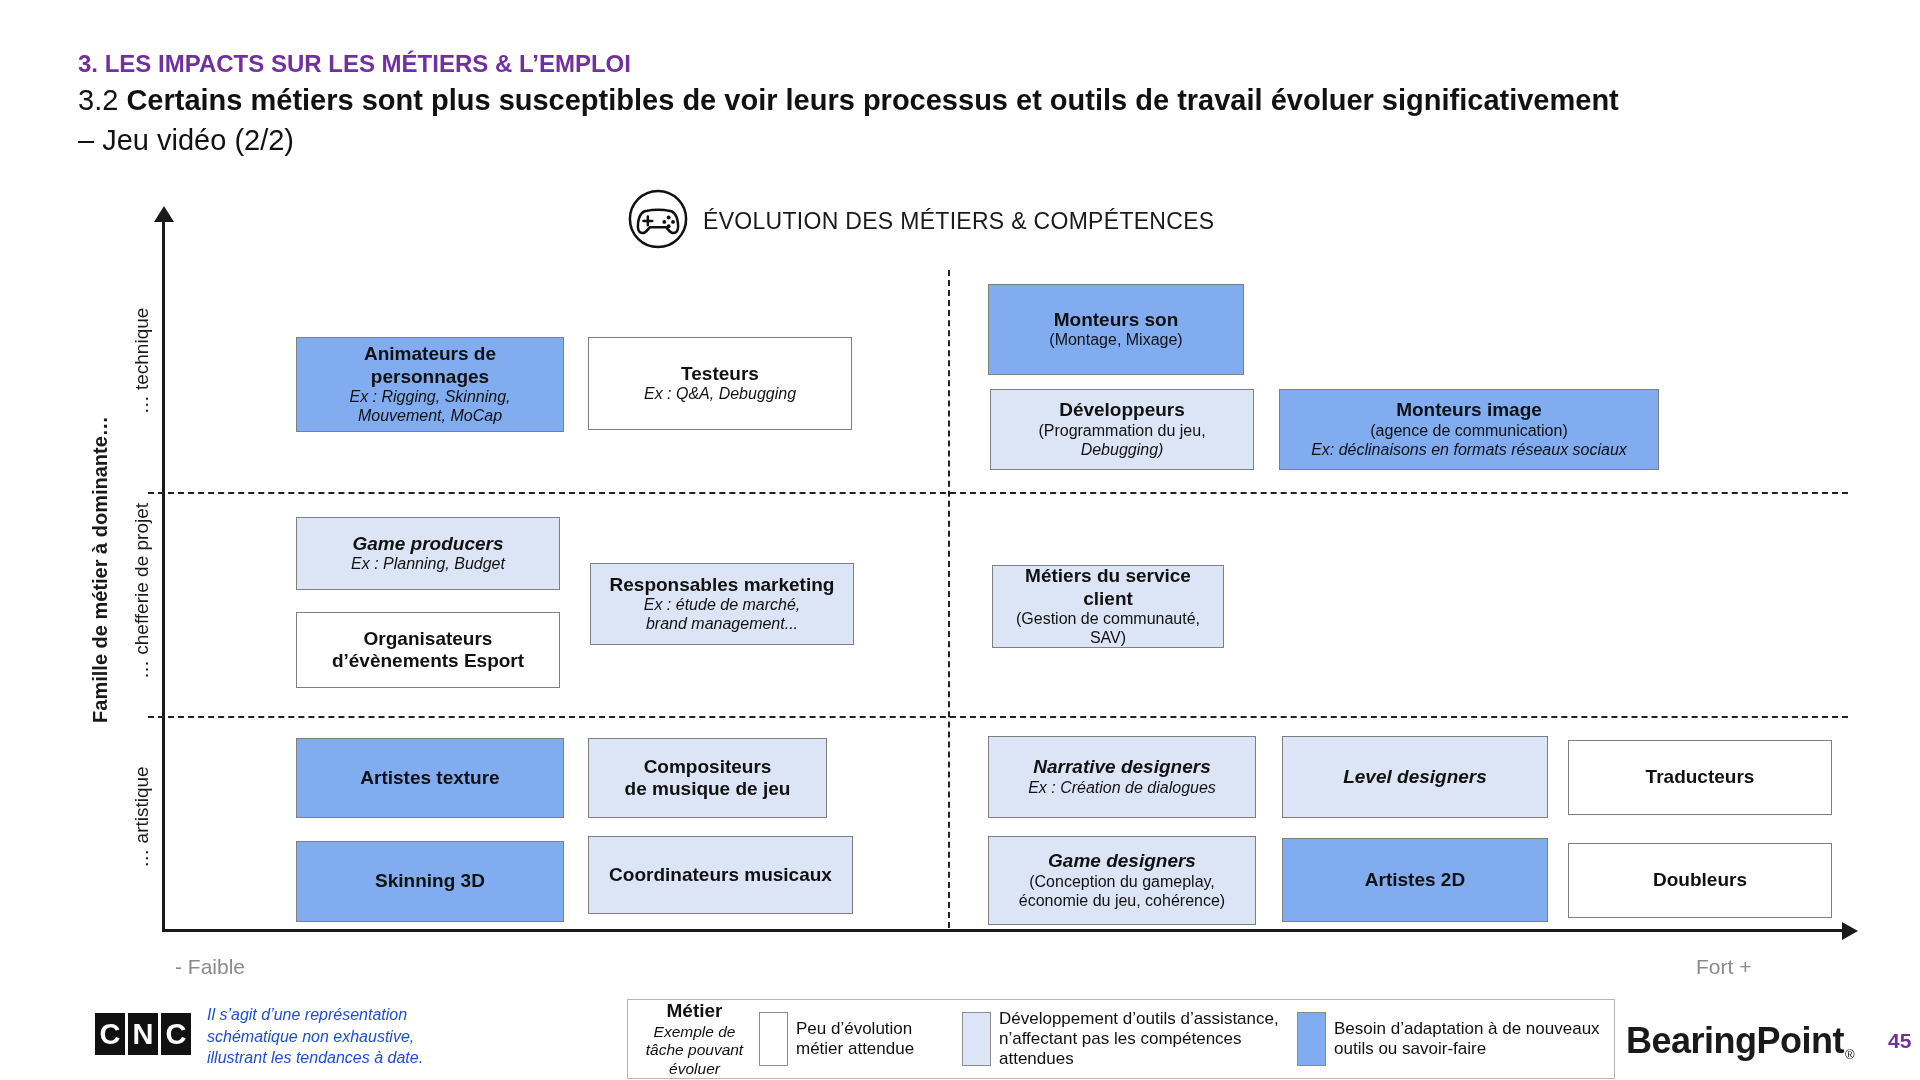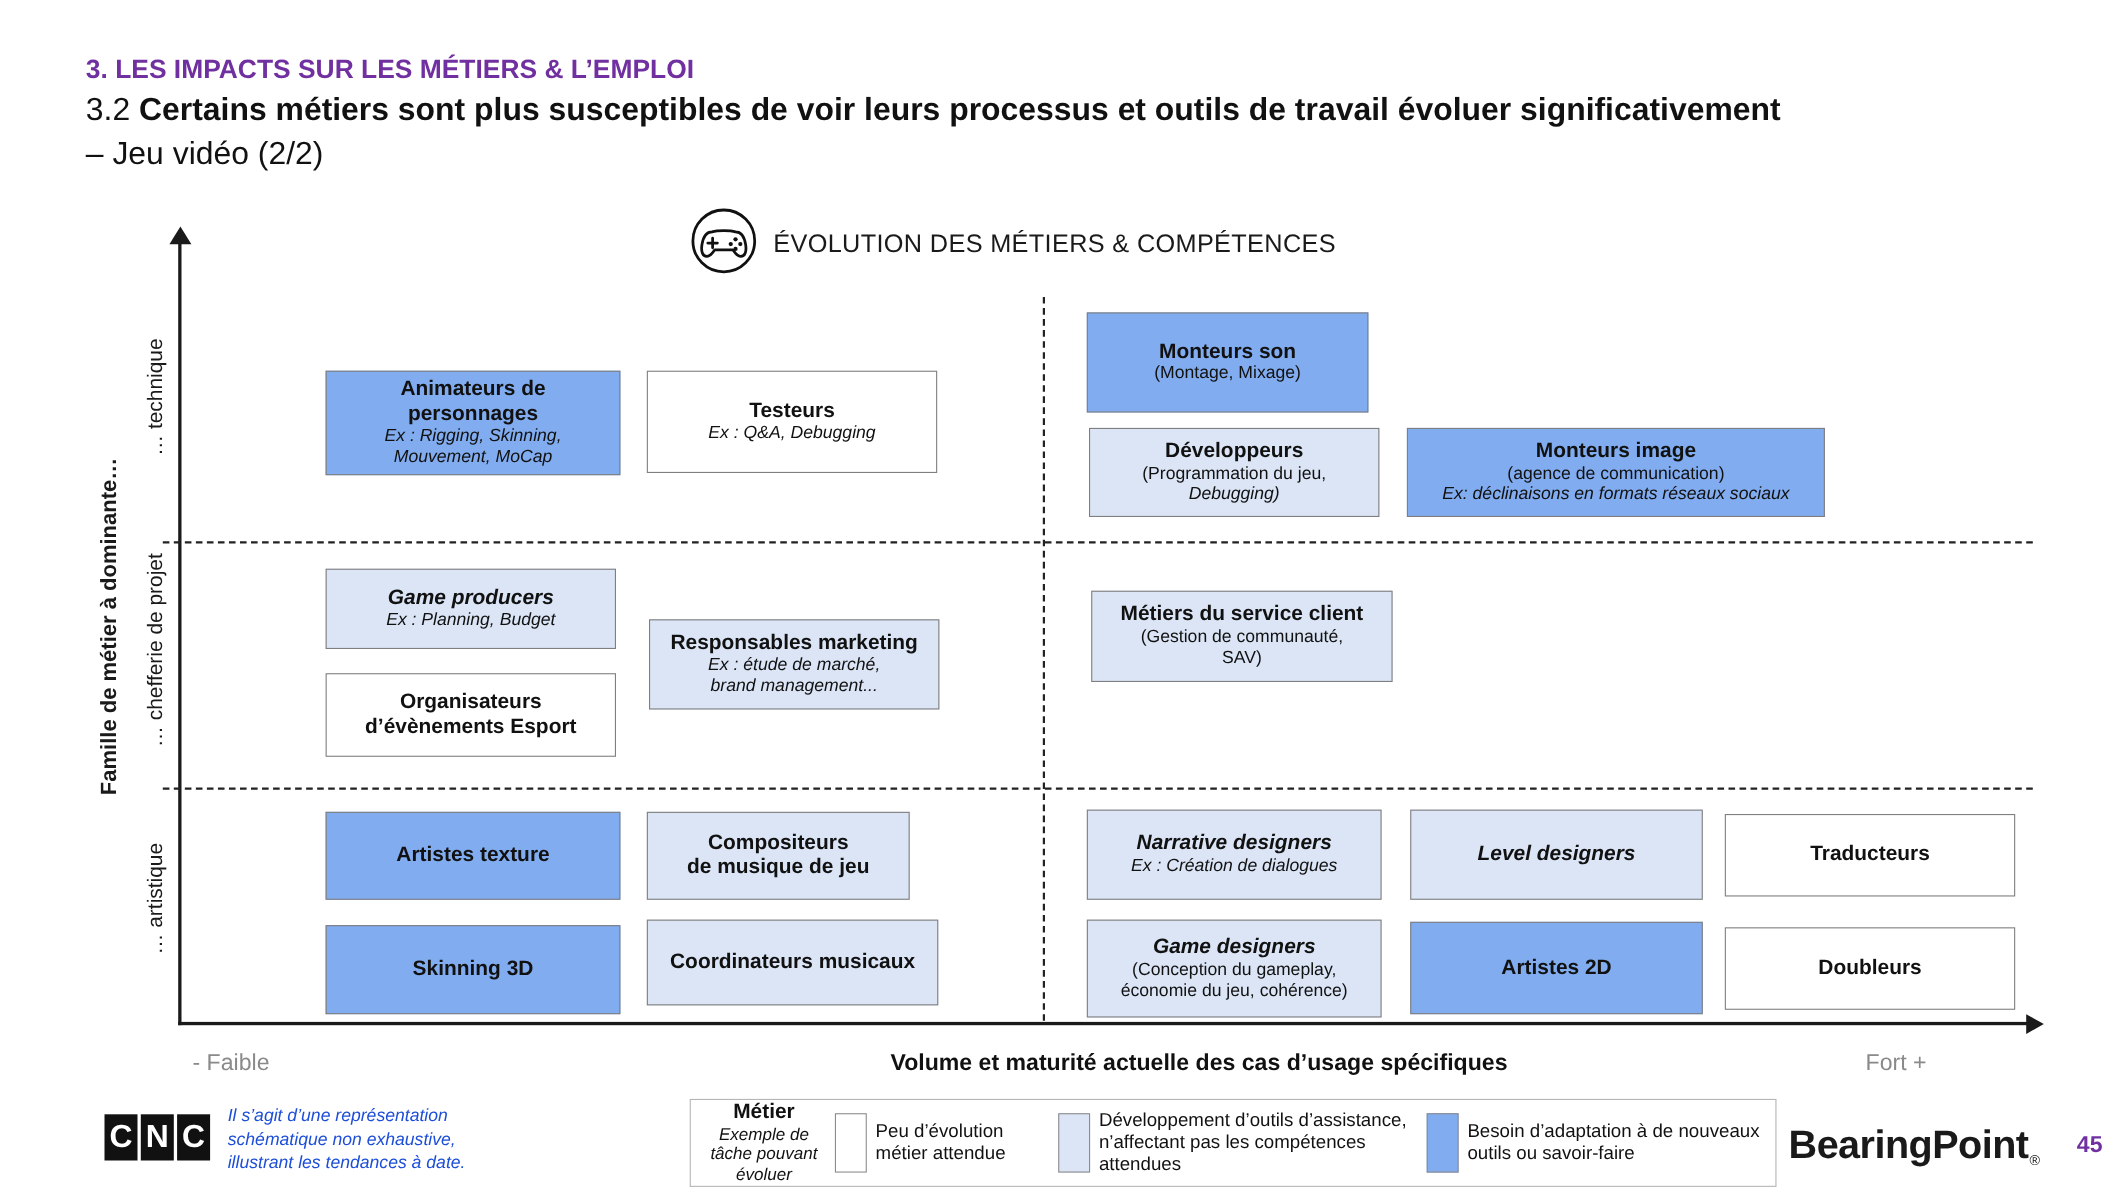--- a/index.html
+++ b/index.html
@@ -94,21 +94,20 @@
   <div class="h-dash" style="top:492px;"></div>
   <div class="h-dash" style="top:716px;"></div>
   <div class="v-dash"></div>
 
   <div class="vlabel main" style="left:-180px;top:558px;width:560px;">Famille de métier à dominante…</div>
   <div class="vlabel" style="left:22px;top:350px;width:240px;">… technique</div>
   <div class="vlabel" style="left:2px;top:580px;width:280px;">… chefferie de projet</div>
   <div class="vlabel" style="left:22px;top:806px;width:240px;">… artistique</div>
 
   <div class="x-min" style="left:175px;">- Faible</div>
-  <div class="x-label">Volume et maturité actuelle des cas d’usage spécifiques</div>
   <div class="x-max" style="left:1696px;">Fort +</div>
 
   <div id="boxes">
       <div class="job-box fill-medium" style="left: 296px; top: 337px; width: 268px; height: 95px;">
         <div class="line-t">Animateurs de</div>
         <div class="line-t">personnages</div>
         <div class="line-si">Ex : Rigging, Skinning,</div>
         <div class="line-si">Mouvement, MoCap</div>
       </div>
       <div class="job-box fill-white" style="left: 588px; top: 337px; width: 264px; height: 93px;">
@@ -135,21 +134,21 @@
       </div>
       <div class="job-box fill-white" style="left: 296px; top: 612px; width: 264px; height: 76px;">
         <div class="line-t">Organisateurs</div>
         <div class="line-t">d’évènements Esport</div>
       </div>
       <div class="job-box fill-light" style="left: 590px; top: 563px; width: 264px; height: 82px;">
         <div class="line-t">Responsables marketing</div>
         <div class="line-si">Ex : étude de marché,</div>
         <div class="line-si">brand management...</div>
       </div>
-      <div class="job-box fill-light" style="left: 992px; top: 537px; width: 274px; height: 83px;">
+      <div class="job-box fill-light" style="left: 992px; top: 565px; width: 232px; height: 83px;">
         <div class="line-t">Métiers du service client</div>
         <div class="line-s">(Gestion de communauté,</div>
         <div class="line-s">SAV)</div>
       </div>
       <div class="job-box fill-medium" style="left: 296px; top: 738px; width: 268px; height: 80px;">
         <div class="line-t">Artistes texture</div>
       </div>
       <div class="job-box fill-light" style="left: 588px; top: 738px; width: 239px; height: 80px;">
         <div class="line-t">Compositeurs</div>
         <div class="line-t">de musique de jeu</div>

